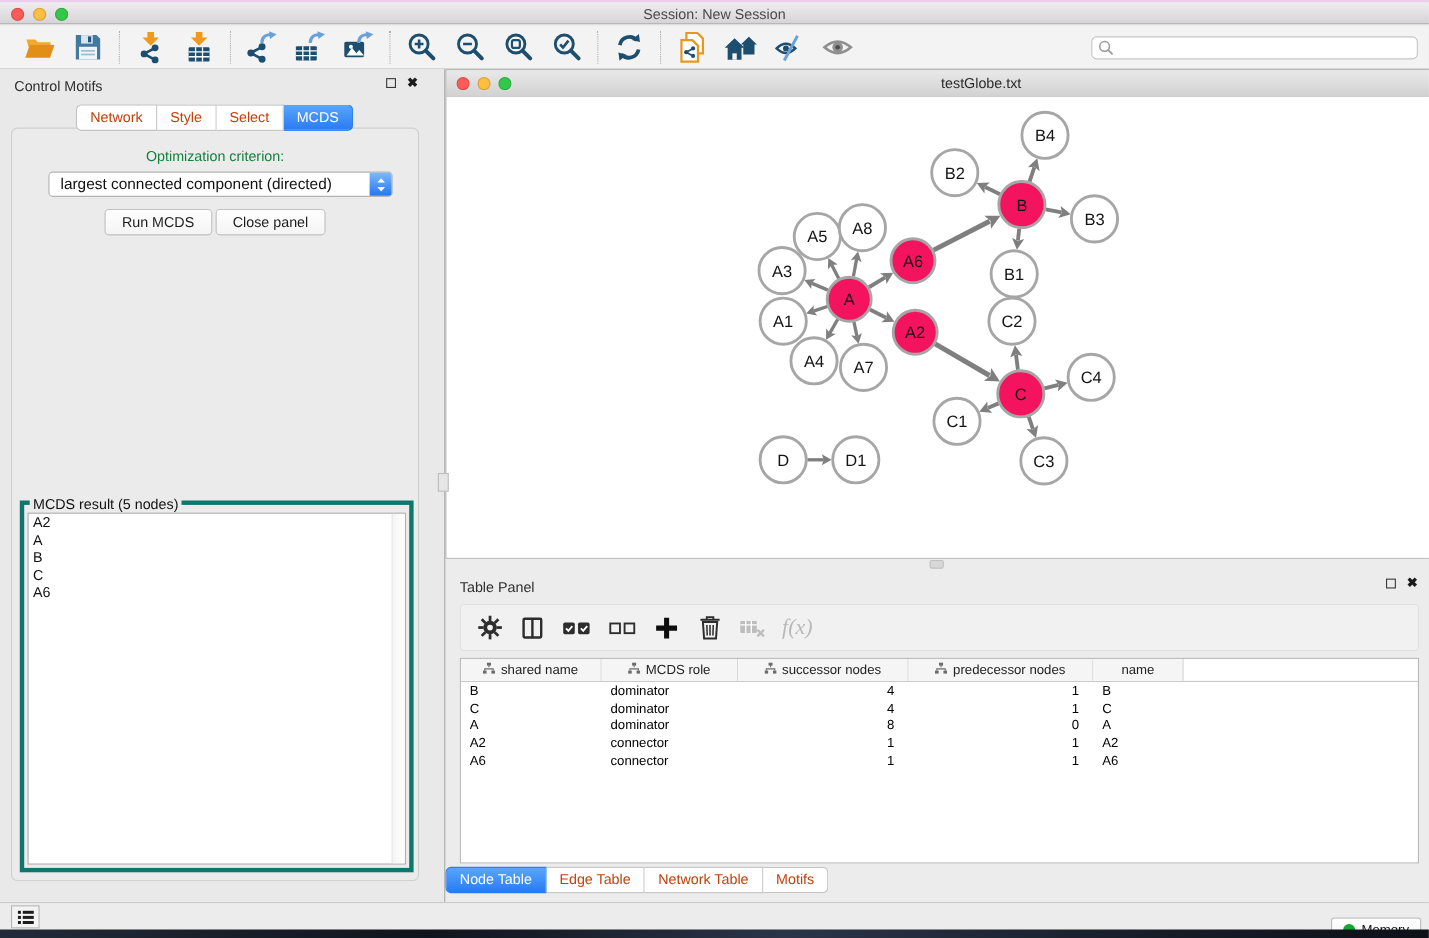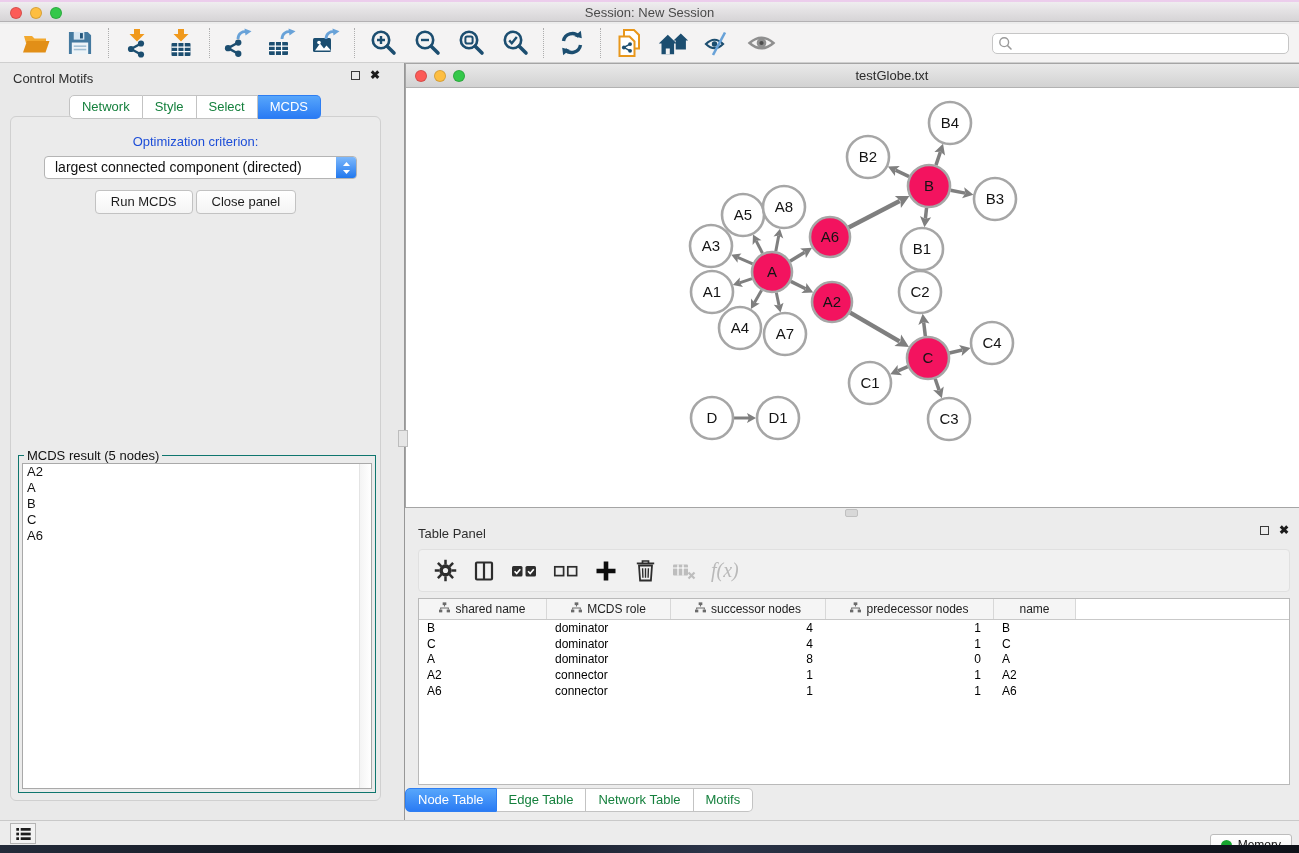--- a/index.html
+++ b/index.html
@@ -37,41 +37,41 @@
   
   .control-panel { position:absolute; left:0; top:63px; width:390px; bottom:33px; background:#e9e9e9; }
   .panel-head { position:absolute; left:0; right:0; top:0; height:28px; }
   .panel-head .p-title { position:absolute; left:13px; top:8px; font-size:13px; color:#2e2e2e; }
   .head-icons { position:absolute; right:10px; top:8px; display:flex; gap:10px; align-items:center; }
   .float-icon { width:9px; height:9px; border:1.5px solid #3a3a3a; display:inline-block; }
   .close-icon { font-size:12px; font-weight:bold; color:#1c1c1c; line-height:9px; }
 
   .seg { display:inline-flex; }
   .seg-btn { background:#fff; border:1px solid #c3c3c3; border-left:none;
-    padding:3px 12px 4px; font-size:13px; color:#15803d; white-space:nowrap; }
+    padding:3px 12px 4px; font-size:13px; color:#c2410c; white-space:nowrap; }
   .seg-btn:first-child { border-left:1px solid #c3c3c3; border-radius:5px 0 0 5px; }
   .seg-btn:last-child { border-radius:0 5px 5px 0; }
   .seg-btn.active { background:linear-gradient(#57a6fb,#2a7bf4); border-color:#2e7ef2; color:#fff; }
 
   .cp-tabs { position:absolute; top:32px; left:0; right:0; text-align:center; z-index:3; }
   .cp-body { position:absolute; left:10px; right:9px; top:53px; bottom:19px;
     background:#ebebeb; border:1px solid #d0d0d0; border-radius:6px; }
-  .opt-label { position:absolute; top:17px; left:0; right:0; text-align:center; font-size:13px; color:#1d4ed8; }
+  .opt-label { position:absolute; top:17px; left:0; right:0; text-align:center; font-size:13px; color:#15803d; }
   .combo { position:absolute; left:33px; top:39px; width:313px; height:23px; background:#fff;
     border:1px solid #b4b4b4; border-radius:4px; font-size:14px; color:#111;
     line-height:21px; padding-left:10px; }
   .combo-stepper { position:absolute; right:0px; top:0px; width:20px; height:21px;
     background:linear-gradient(#7db8fb,#2178ee); border-radius:0 3px 3px 0;
     display:flex; align-items:center; justify-content:center; }
   .btn { background:linear-gradient(#ffffff,#f4f4f4); border:1px solid #c2c2c2; border-radius:4px;
     padding:3px 15px 4px; font-size:13px; color:#1d1d1d; }
   .cp-buttons { position:absolute; top:73px; left:0; right:0; display:flex; justify-content:center; gap:3px; }
 
   .groupbox { position:absolute; left:7px; right:4px; top:338px; bottom:7px;
-    border:1px solid #0f766e;padding-left:28px; }
+    border:4px solid #0f766e;padding-left:28px; }
   .groupbox .legend { position:absolute; top:-8px; left:5px; background:#ebebeb; padding:0 3px;
     font-size:13px; color:#111; }
   .listbox { position:absolute; left:3px; right:3px; top:7px; bottom:3px; background:#fff;
     border:1px solid #a9a9a9; overflow:hidden; }
   .listbox .item { font-size:13px; color:#111; line-height:16px; padding-left:4px; }
   .vscroll { position:absolute; right:0; top:0; bottom:0; width:12px;
     background:linear-gradient(to right,#f4f4f4,#ffffff); border-left:1px solid #e4e4e4; }
 
   .v-divider { position:absolute; left:390px; top:63px; width:15px; bottom:33px; background:#e9e9e9;
     border-right:1px solid #979797; }

